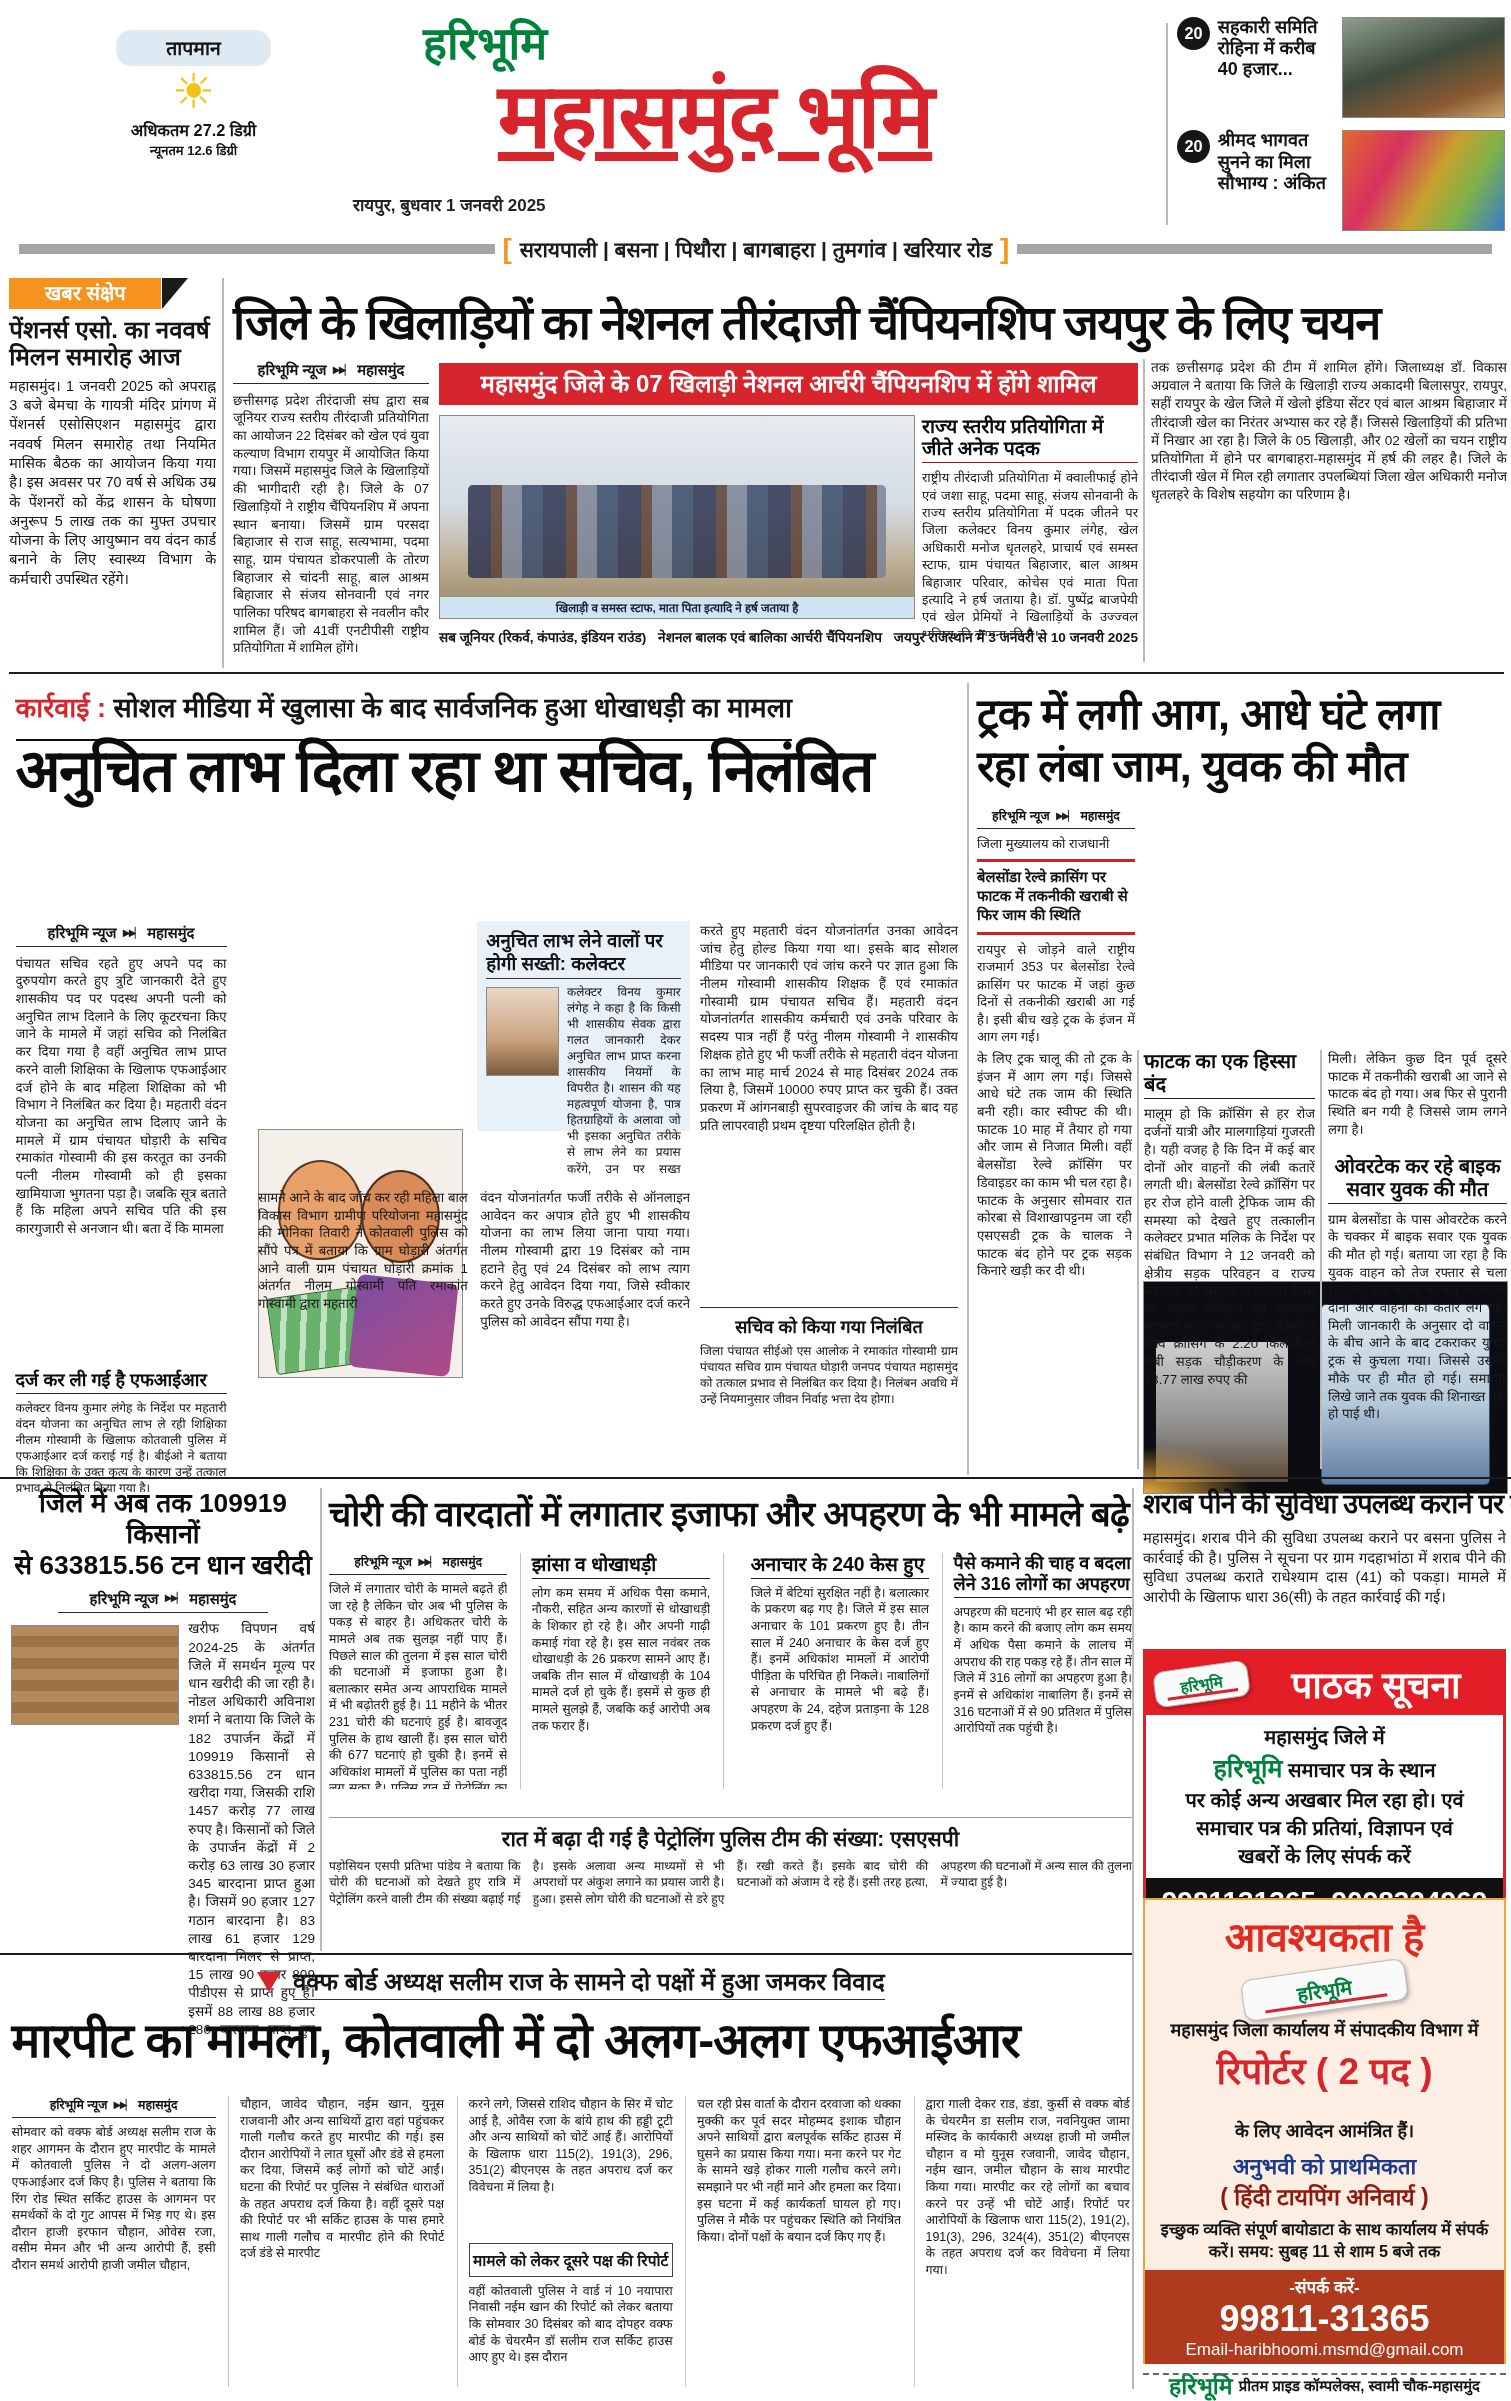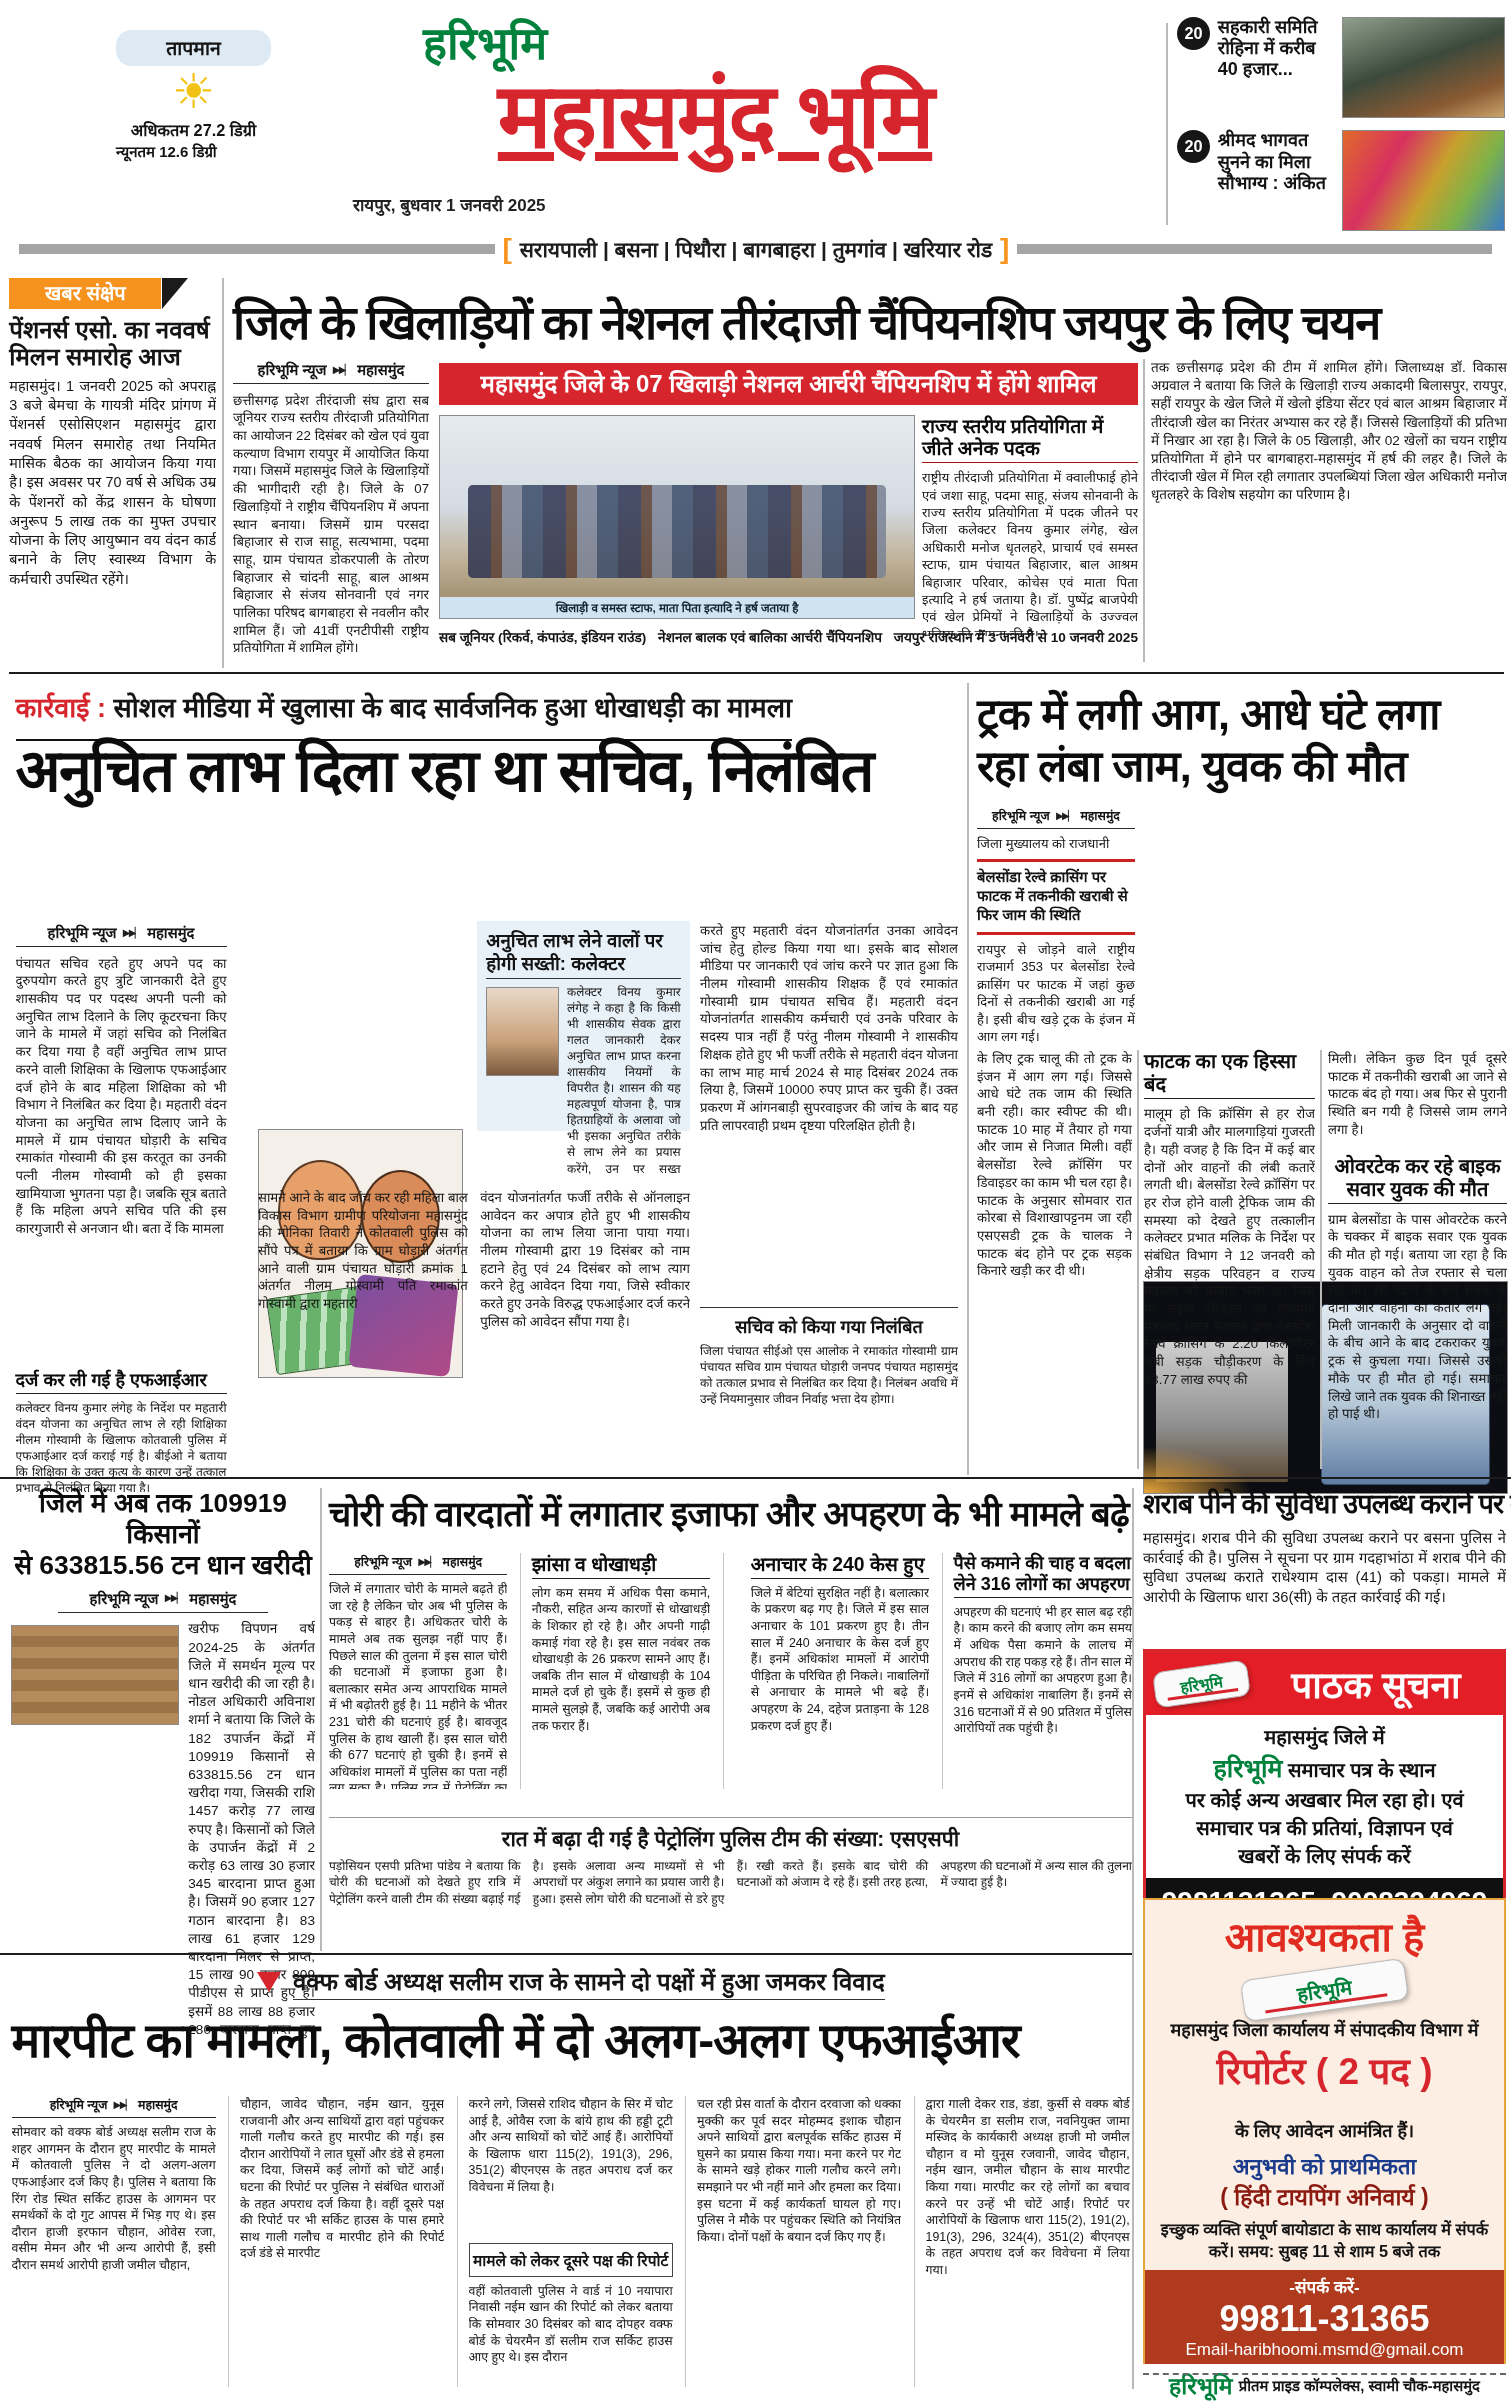--- a/index.html
+++ b/index.html
@@ -36,21 +36,21 @@
 </style>
 </head>
 <body>
 
 <div class="page">
 
   <div class="abs" style="left:116px;top:29.5px;width:155px;">
     <div class="pill">तापमान</div>
     <div style="text-align:center;font-size:48px;color:#f2c214;line-height:1.1;">☀</div>
     <div style="text-align:center;font-weight:bold;font-size:16.3px;">अधिकतम 27.2 डिग्री</div>
-    <div style="font-weight:bold;font-size:15px;">न्यूनतम 12.6 डिग्री</div>
+    <div style="text-align:center;font-weight:bold;font-size:13px;">न्यूनतम 12.6 डिग्री</div>
   </div>
 
   <div class="abs" style="left:423px;top:11px;font-size:45px;font-weight:900;color:#00813c;">हरिभूमि</div>
   <div class="abs" style="left:280px;top:51px;width:870px;text-align:center;font-size:90px;font-weight:900;color:#d6252d;letter-spacing:-2.3px;line-height:1.45;text-decoration:underline;">महासमुंद भूमि</div>
   <div class="abs" style="left:353px;top:193px;font-size:17px;font-weight:bold;color:#222;">रायपुर, बुधवार 1 जनवरी 2025</div>
 
   <div class="abs" style="left:19.4px;top:233px;width:1473px;display:flex;align-items:center;gap:7.8px;">
     <div style="flex:1;height:9.3px;background:#a5a5a5;"></div>
     <span style="color:#f7941d;font-size:28px;font-weight:900;">[</span>
     <span style="font-size:21px;font-weight:900;color:#1c1c1c;">सरायपाली | बसना | पिथौरा | बागबाहरा | तुमगांव | खरियार रोड</span>

